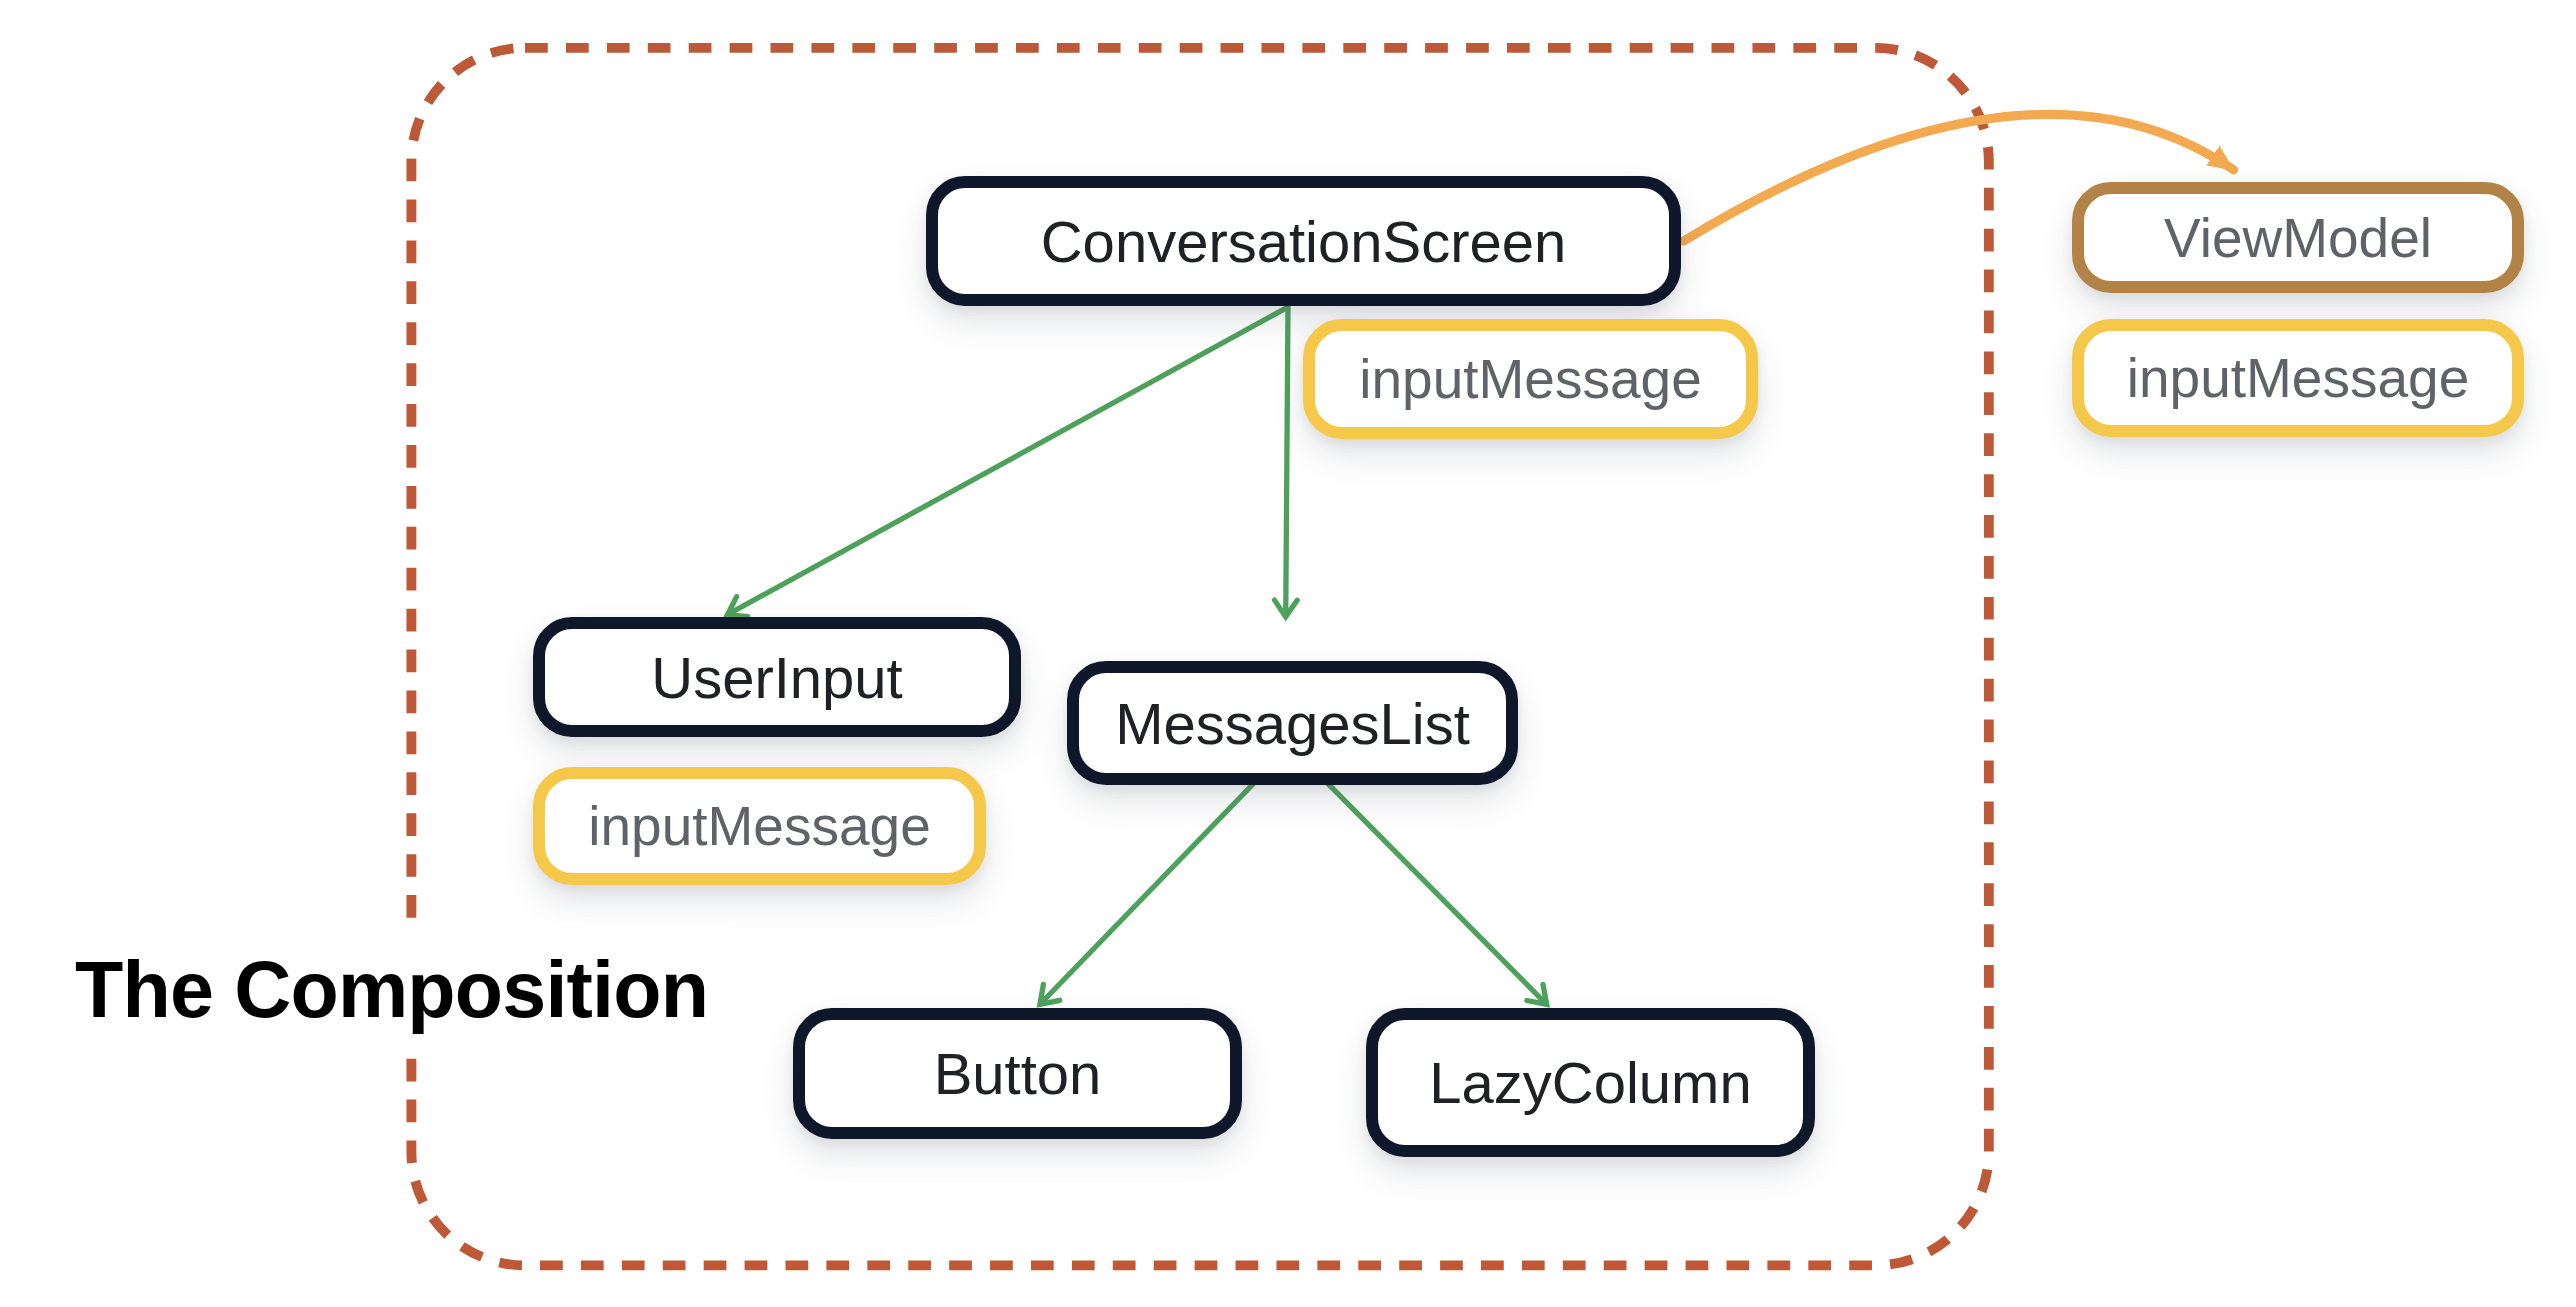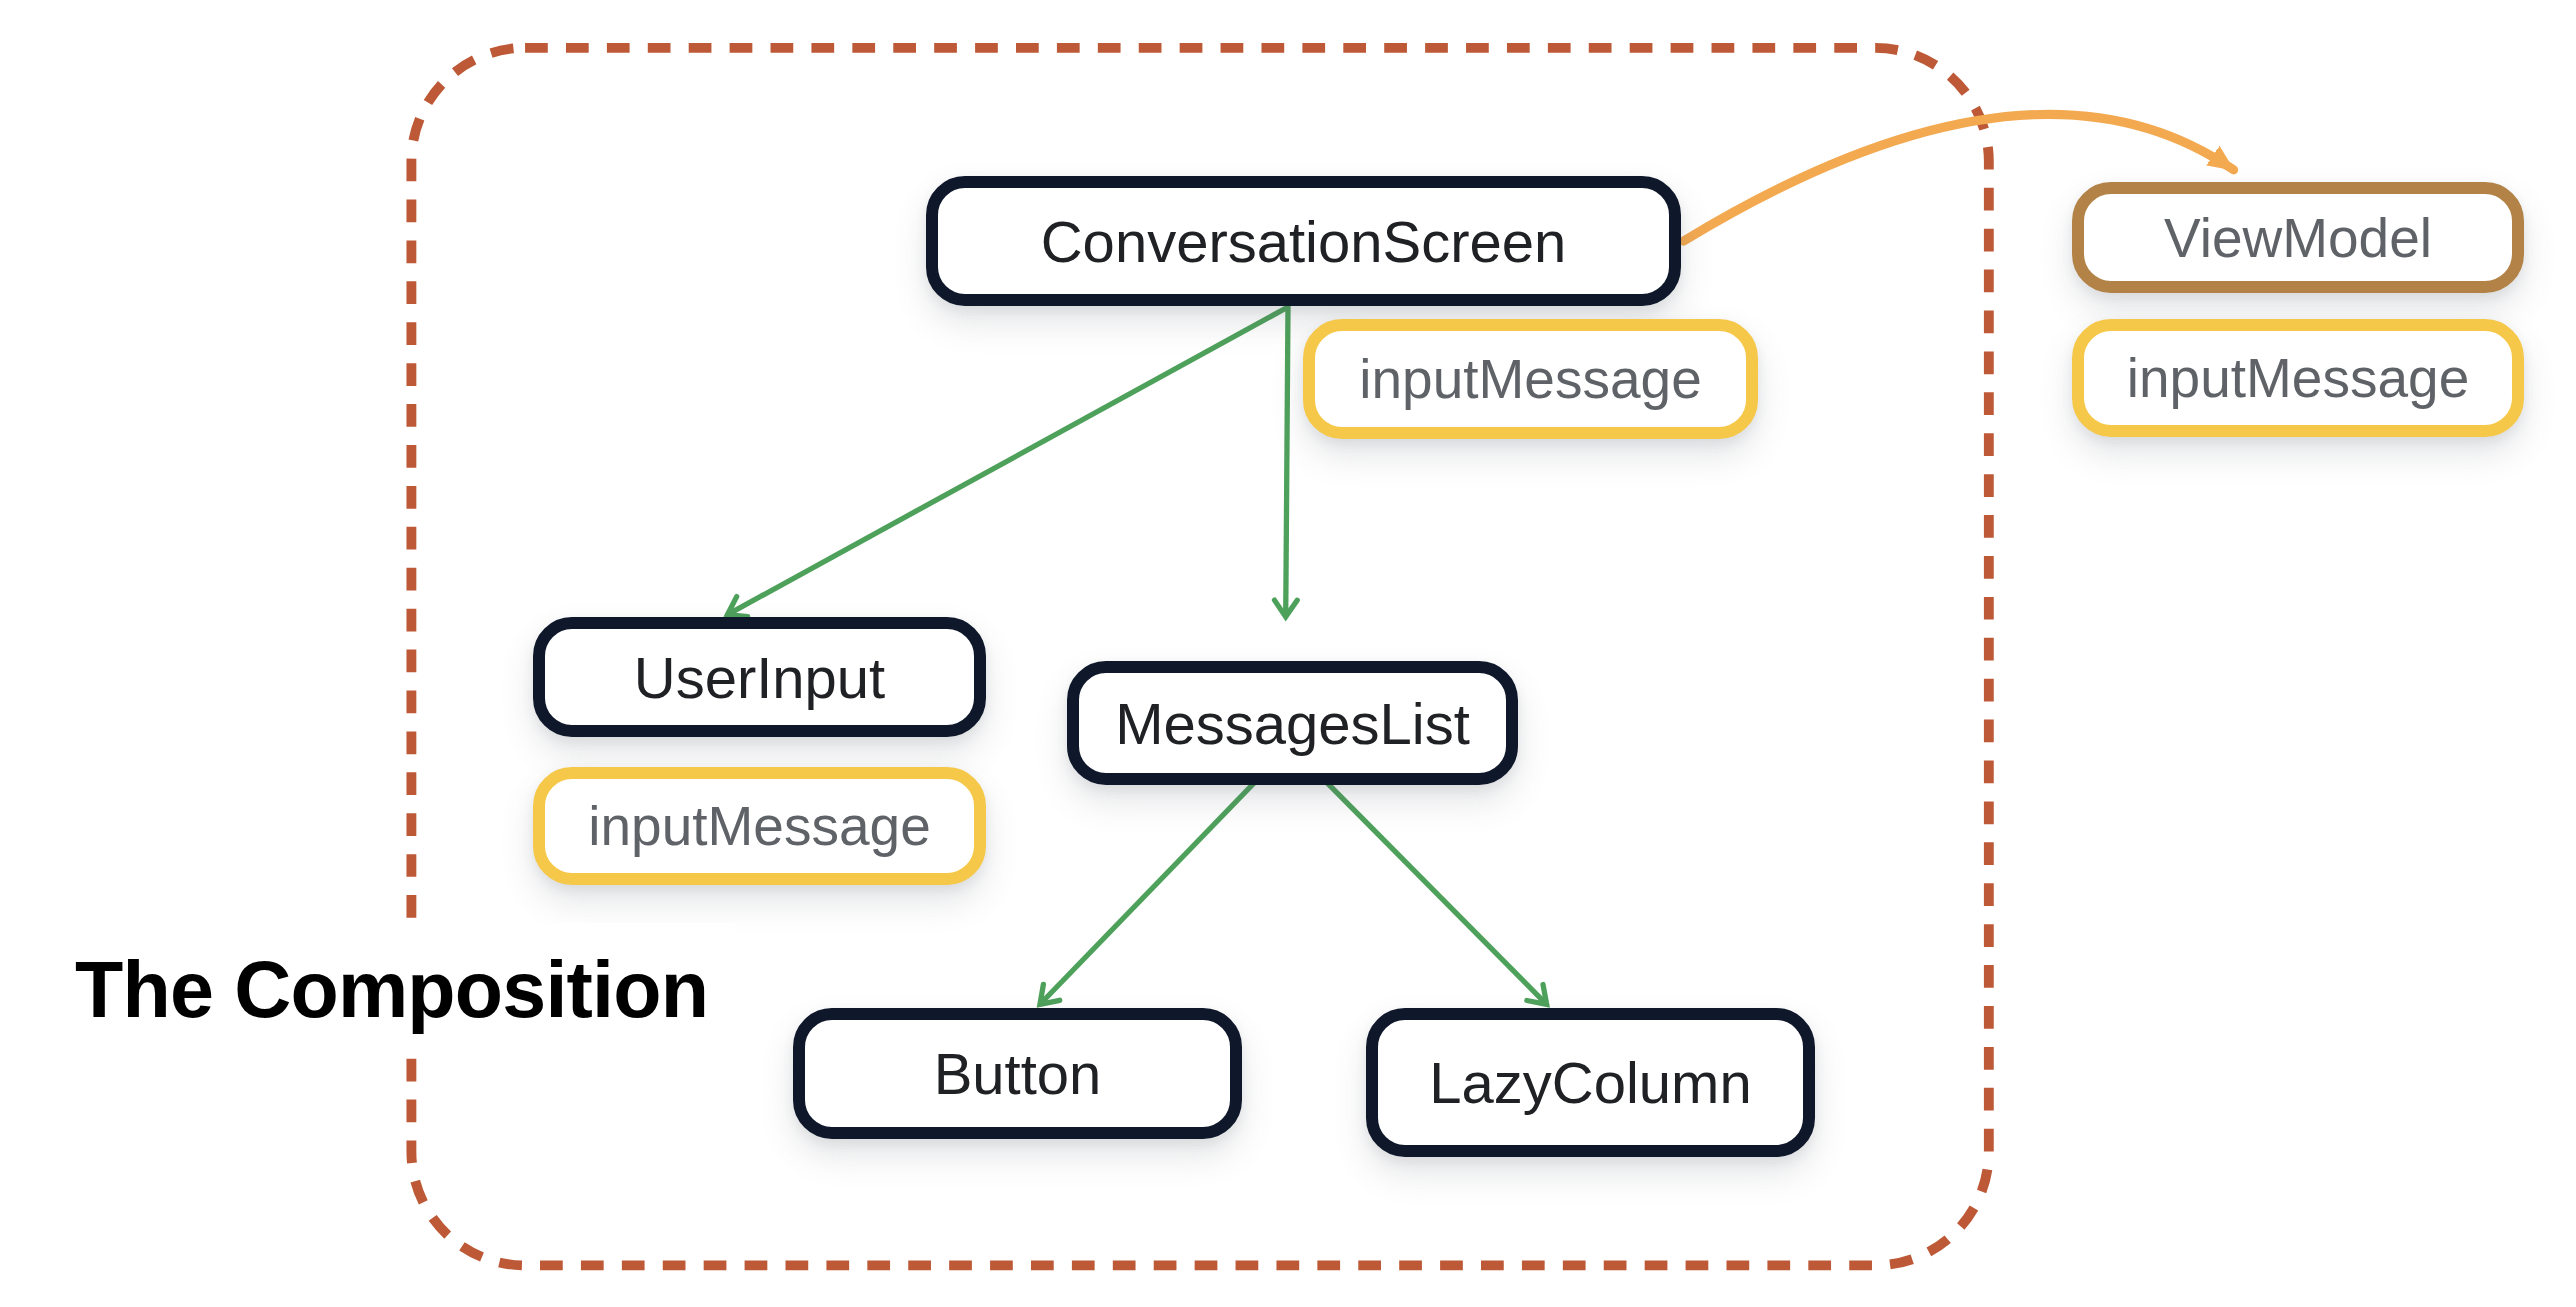--- a/index.html
+++ b/index.html
@@ -86,21 +86,21 @@
   </svg>
 
   <div class="node green" style="left:926px; top:176px; width:755px; height:130px;">
     <span class="label">ConversationScreen</span>
   </div>
 
   <div class="node yellow overlay" style="left:1303px; top:292px; width:455px; height:120px;">
     <span class="label">inputMessage</span>
   </div>
 
-  <div class="node green" style="left:533px; top:617px; width:453px; height:120px;">
+  <div class="node green" style="left:533px; top:617px; width:488px; height:120px;">
     <span class="label">UserInput</span>
   </div>
 
   <div class="node yellow" style="left:533px; top:740px; width:453px; height:118px;">
     <span class="label">inputMessage</span>
   </div>
 
   <div class="node green" style="left:1067px; top:620px; width:451px; height:124px;margin-top:41px;">
     <span class="label">MessagesList</span>
   </div>

